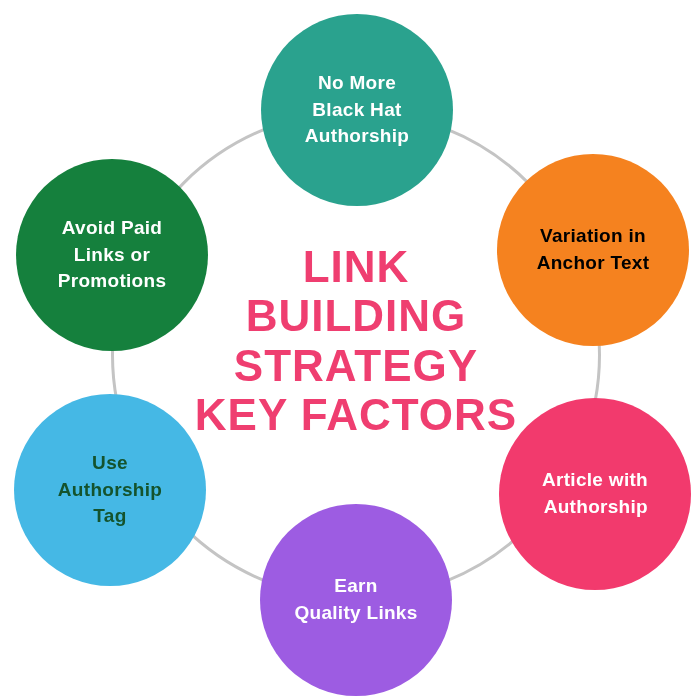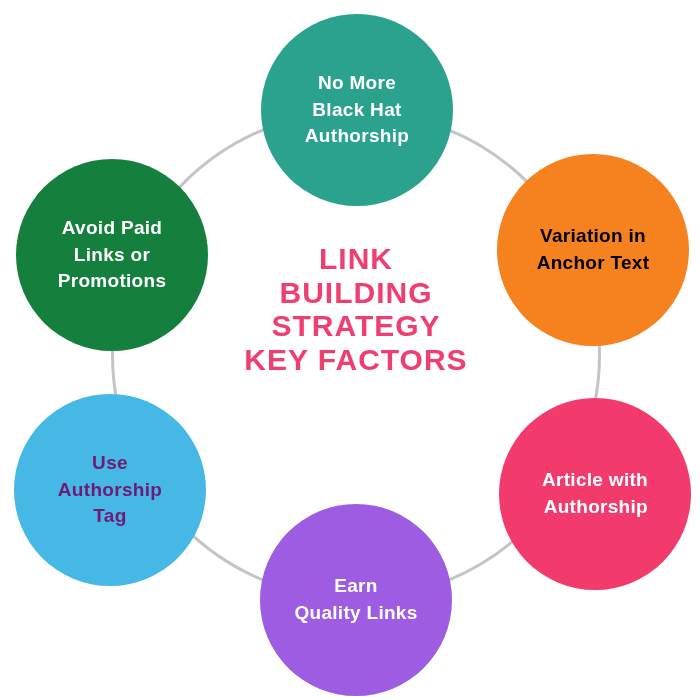--- a/index.html
+++ b/index.html
@@ -24,21 +24,21 @@
     box-sizing: border-box;
     border: 3px solid #c4c4c4;
     border-radius: 50%;
   }
   .title {
     position: absolute;
     left: 106px;
     top: 242px;
     width: 500px;
     text-align: center;
-    font-size: 30px;
+    font-size: 44px;
     font-weight: bold;
     line-height: 1.12;
     letter-spacing: 1px;
     white-space: pre-line;
   }
   .circle {
     position: absolute;
     width: 192px;
     height: 192px;
     border-radius: 50%;
@@ -89,21 +89,21 @@
     <span class="circle-label" style="color: rgb(255, 255, 255);">Article with
 Authorship</span>
   </div>
 
   <div class="circle pos-bottom" style="background-color: rgb(157, 92, 226); text-align: center;">
     <span class="circle-label" style="color: rgb(255, 255, 255);">Earn
 Quality Links</span>
   </div>
 
   <div class="circle pos-bottom-left" style="background-color: rgb(69, 184, 229);">
-    <span class="circle-label" style="color: #701a75;">Use
+    <span class="circle-label" style="color: #14532d;">Use
 Authorship
 Tag</span>
   </div>
 
   <div class="circle pos-top-left" style="background-color: #15803d;">
     <span class="circle-label" style="color: rgb(255, 255, 255);">Avoid Paid
 Links or
 Promotions</span>
   </div>
 

